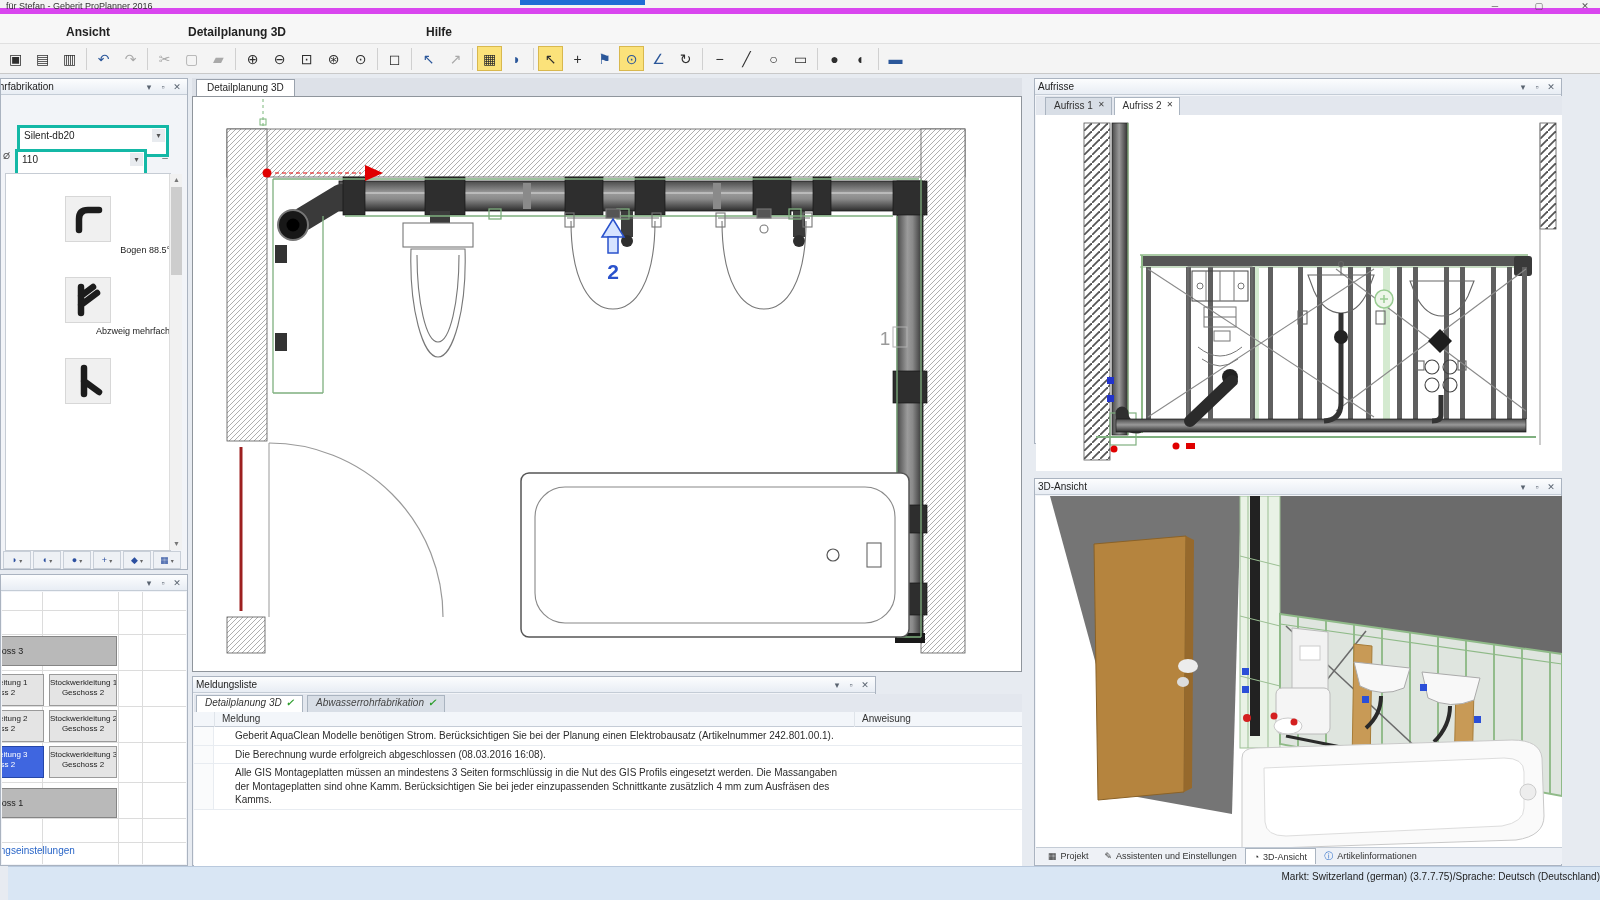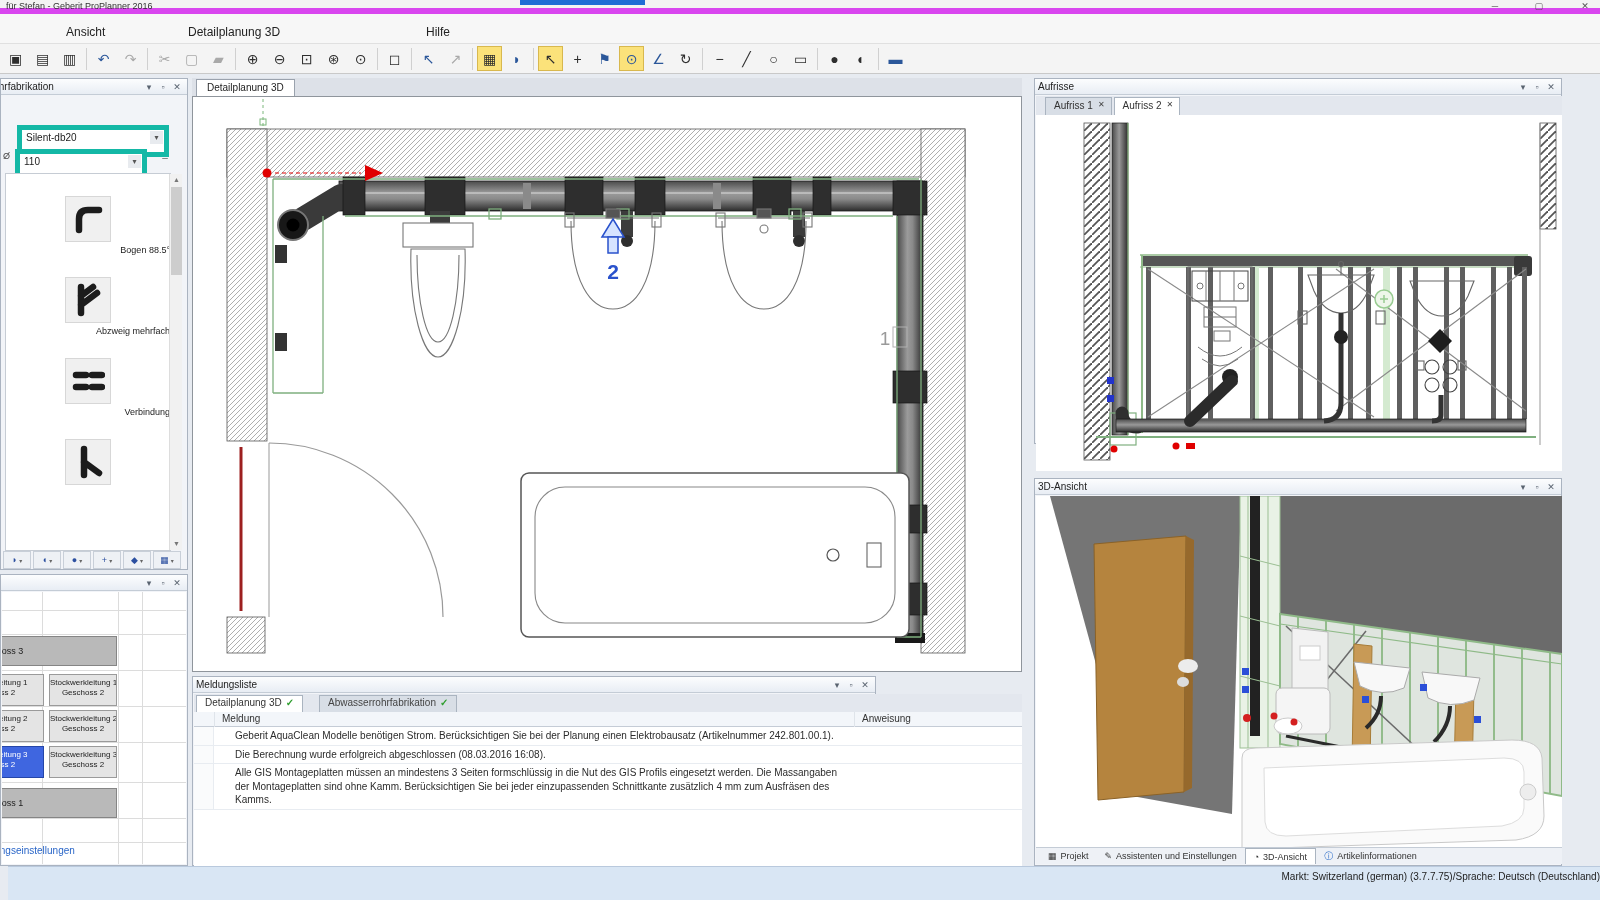--- a/index.html
+++ b/index.html
@@ -11,21 +11,21 @@
   #titlebar { left:0; top:0; width:1600px; height:14px; background:#f3f3f3;
     border-bottom:6px solid #d946ef; }
   #title-accent { left:520px; top:0; width:125px; height:5px; }
   #window-title { left:6px; top:1px; font-size:9px; color:#333; white-space:nowrap; }
   .winbtn { top:0; width:30px; height:13px; text-align:center; font-size:9px;
     color:#555; line-height:13px; cursor:default; }
   #btn-min { left:1480px; } #btn-max { left:1524px; } #btn-close { left:1570px; }
 
   #menubar { left:0; top:14px; width:1600px; height:30px; background:#f7f7f7;
     border-bottom:1px solid #e0e0e0; }
-  .menu-item { position:absolute; top:9px; font-size:12px; color:#222; padding:2px 6px; }
+  .menu-item { position:absolute; top:9px; font-size:12px; color:#222; padding:2px 6px;font-weight:bold; }
   #menu-0 { left:60px; } #menu-1 { left:182px; } #menu-2 { left:420px; }
 
   #toolbar { left:0; top:44px; width:1600px; height:30px; background:#f4f4f4;
     border-bottom:1px solid #c9c9c9; display:flex; align-items:center; padding-left:2px; }
   .tbtn { width:25px; height:25px; margin:0 1px; display:flex; align-items:center;
     justify-content:center; font-size:14px; color:#2e2e2e; border:1px solid transparent; }
   .tbtn.blue { color:#2b579a; }
   .tbtn.dim { color:#a9a9a9; }
   .tbtn.active { background:#fbe27a; border:1px solid #d8b84e; }
   .tsep { width:1px; height:22px; background:#d0d0d0; margin:0 3px; }
@@ -34,21 +34,21 @@
   .panel { position:absolute; background:#f2f4f8; border:1px solid #aab3c0; }
   .ptitle { height:16px; background:linear-gradient(#fcfdfe,#e8edf4);
     border-bottom:1px solid #c4ccd6; font-size:10px; color:#222;
     display:flex; align-items:center; padding:0 3px; overflow:hidden; white-space:nowrap; }
   .ptitle .spacer { flex:1; }
   .pbtn { width:14px; text-align:center; color:#5a6470; font-size:9px; }
 
   
   #panelA { left:0; top:78px; width:188px; height:492px; }
   #panelA-title-text { margin-left:-58px; }
-  .combo { position:absolute; height:32px; background:#fff; border:5px solid #14b8a6;
+  .combo { position:absolute; height:32px; background:#fff; border:3px solid #14b8a6;
     font-size:10px; color:#222; line-height:15px; padding-left:4px; }
   .combo .arrow { position:absolute; right:1px; top:1px; width:13px; height:13px;
     background:#e8ebef; color:#555; font-size:8px; text-align:center; line-height:13px; }
   #combo-system { left:16px; top:46px; width:152px; }
   #dia-prefix { position:absolute; left:2px; top:72px; font-size:9px; color:#444; }
   #combo-diameter { left:14px; top:70px; width:132px; }
   #dash-mini { position:absolute; left:156px; top:72px; width:16px; height:13px;
     color:#666; font-size:10px; text-align:center; line-height:13px; }
   #parts-list { position:absolute; left:4px; top:94px; width:166px; height:378px;
     background:#fff; border:1px solid #c6ccd4; overflow:hidden; }
@@ -85,22 +85,22 @@
   
   #doc-tabstrip { left:192px; top:78px; width:830px; height:18px; background:#dde1e8; }
   #doc-tab { position:absolute; left:4px; top:1px; height:17px; background:#fff;
     border:1px solid #9aa2ad; border-bottom:none; font-size:10px; color:#222;
     padding:2px 10px 0 10px; }
   #plan-canvas { left:192px; top:96px; width:830px; height:576px; background:#fff;
     border:1px solid #8f959c; }
   #messages { left:192px; top:676px; width:684px; height:190px; }
   #msg-tabs { position:absolute; left:1px; top:17px; width:828px; height:18px;
     background:#e3e7ee; display:flex; align-items:flex-end; padding-left:2px; }
-  .mtab { height:17px; font-size:10px; padding:1px 8px 0 8px; margin-right:16px;
-    border:1px solid #aab4c0; border-bottom:none; color:#333; white-space:nowrap; }
+  .mtab { height:17px; font-size:10px; padding:1px 8px 0 8px; margin-right:4px;
+    border:1px solid #aab4c0; border-bottom:none; color:#333; white-space:nowrap;font-style:italic; }
   .mtab.on { background:#fff; }
   .mtab.off { background:#d8dee6; color:#444; }
   .mtab .chk { color:#2e9e2e; font-weight:bold; margin-left:4px; }
   #msg-grid { position:absolute; left:1px; top:35px; width:828px; height:154px; background:#fff; }
   #msg-head { height:15px; background:#f3f6fa; border-bottom:1px solid #c5ccd6;
     position:relative; font-size:10px; color:#333; }
   #col-meldung { position:absolute; left:28px; top:1px; }
   #col-anweisung { position:absolute; left:668px; top:1px; }
   .msg-vsep { position:absolute; top:0; width:1px; background:#dfe4ea; }
   .mrow { position:relative; border-bottom:1px solid #e8ecf1; font-size:10px;
@@ -224,28 +224,20 @@
         </div>
         <div class="plabel">Bogen 88.5°</div>
       </div>
       <div class="part">
         <div class="picon">
           <svg width="34" height="34" viewBox="0 0 34 34">
             <path d="M10,4 V30 M10,22 L26,10 M10,13 L22,4" fill="none" stroke="#1c1c1c" stroke-width="6.5" stroke-linecap="round"></path>
           </svg>
         </div>
         <div class="plabel">Abzweig mehrfach</div>
-      </div>
-      <div class="part">
-        <div class="picon">
-          <svg width="34" height="34" viewBox="0 0 34 34">
-            <path d="M5,11 H15 M5,23 H15 M21,11 H31 M21,23 H31" fill="none" stroke="#1c1c1c" stroke-width="6.5" stroke-linecap="round"></path>
-          </svg>
-        </div>
-        <div class="plabel">Verbindung</div>
       </div>
       <div class="part">
         <div class="picon">
           <svg width="34" height="34" viewBox="0 0 34 34">
             <path d="M13,4 V30 M13,17 L28,28" fill="none" stroke="#1c1c1c" stroke-width="6.5" stroke-linecap="round"></path>
           </svg>
         </div>
         <div class="plabel"></div>
       </div>
     </div>

